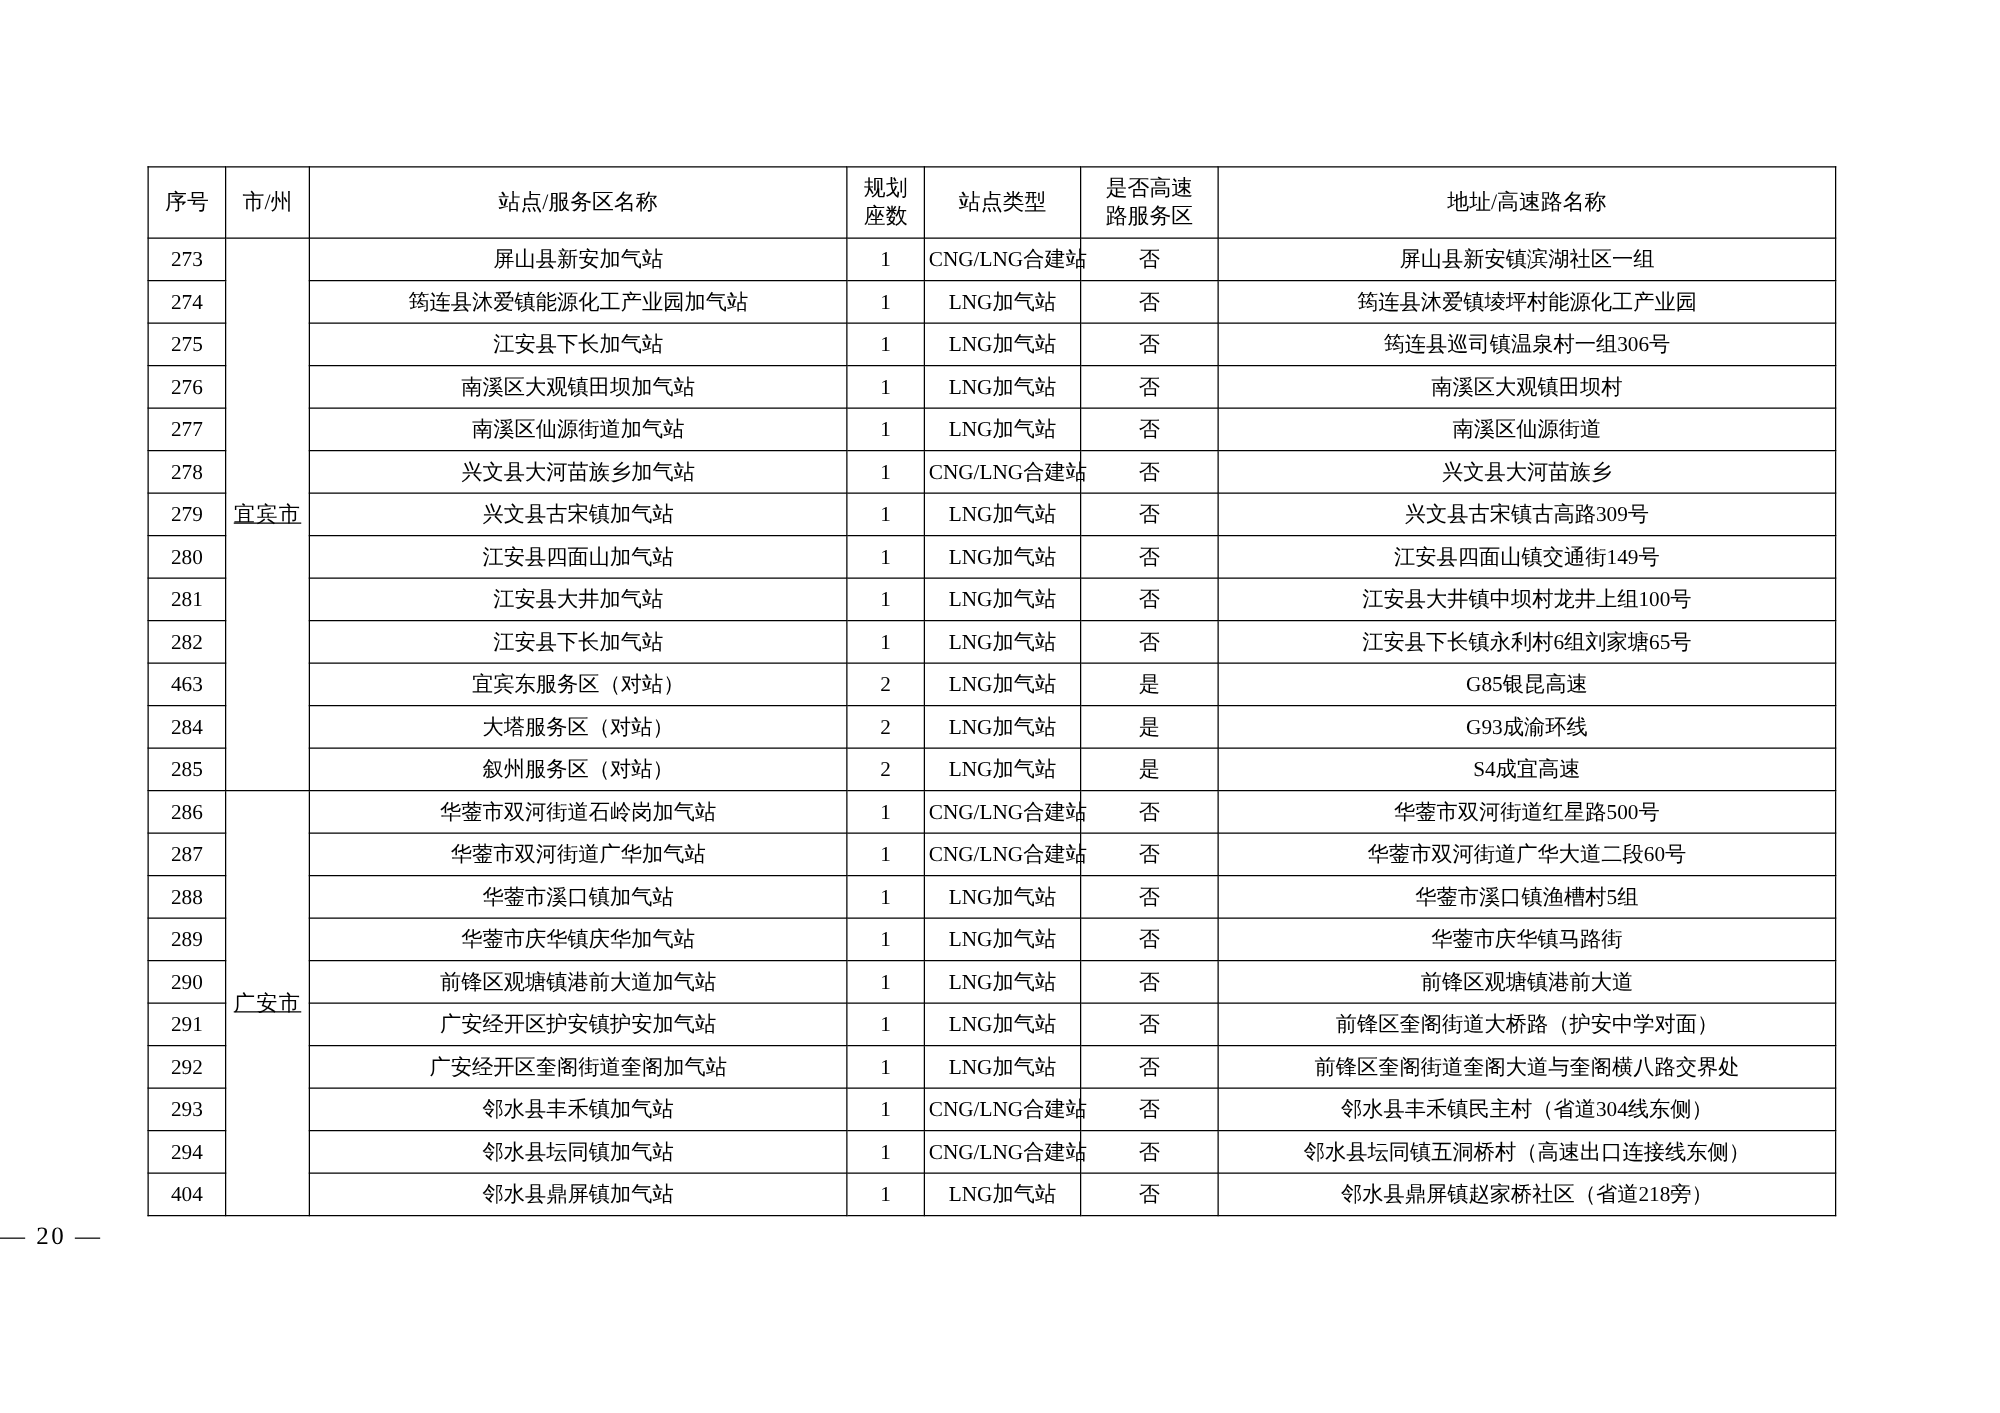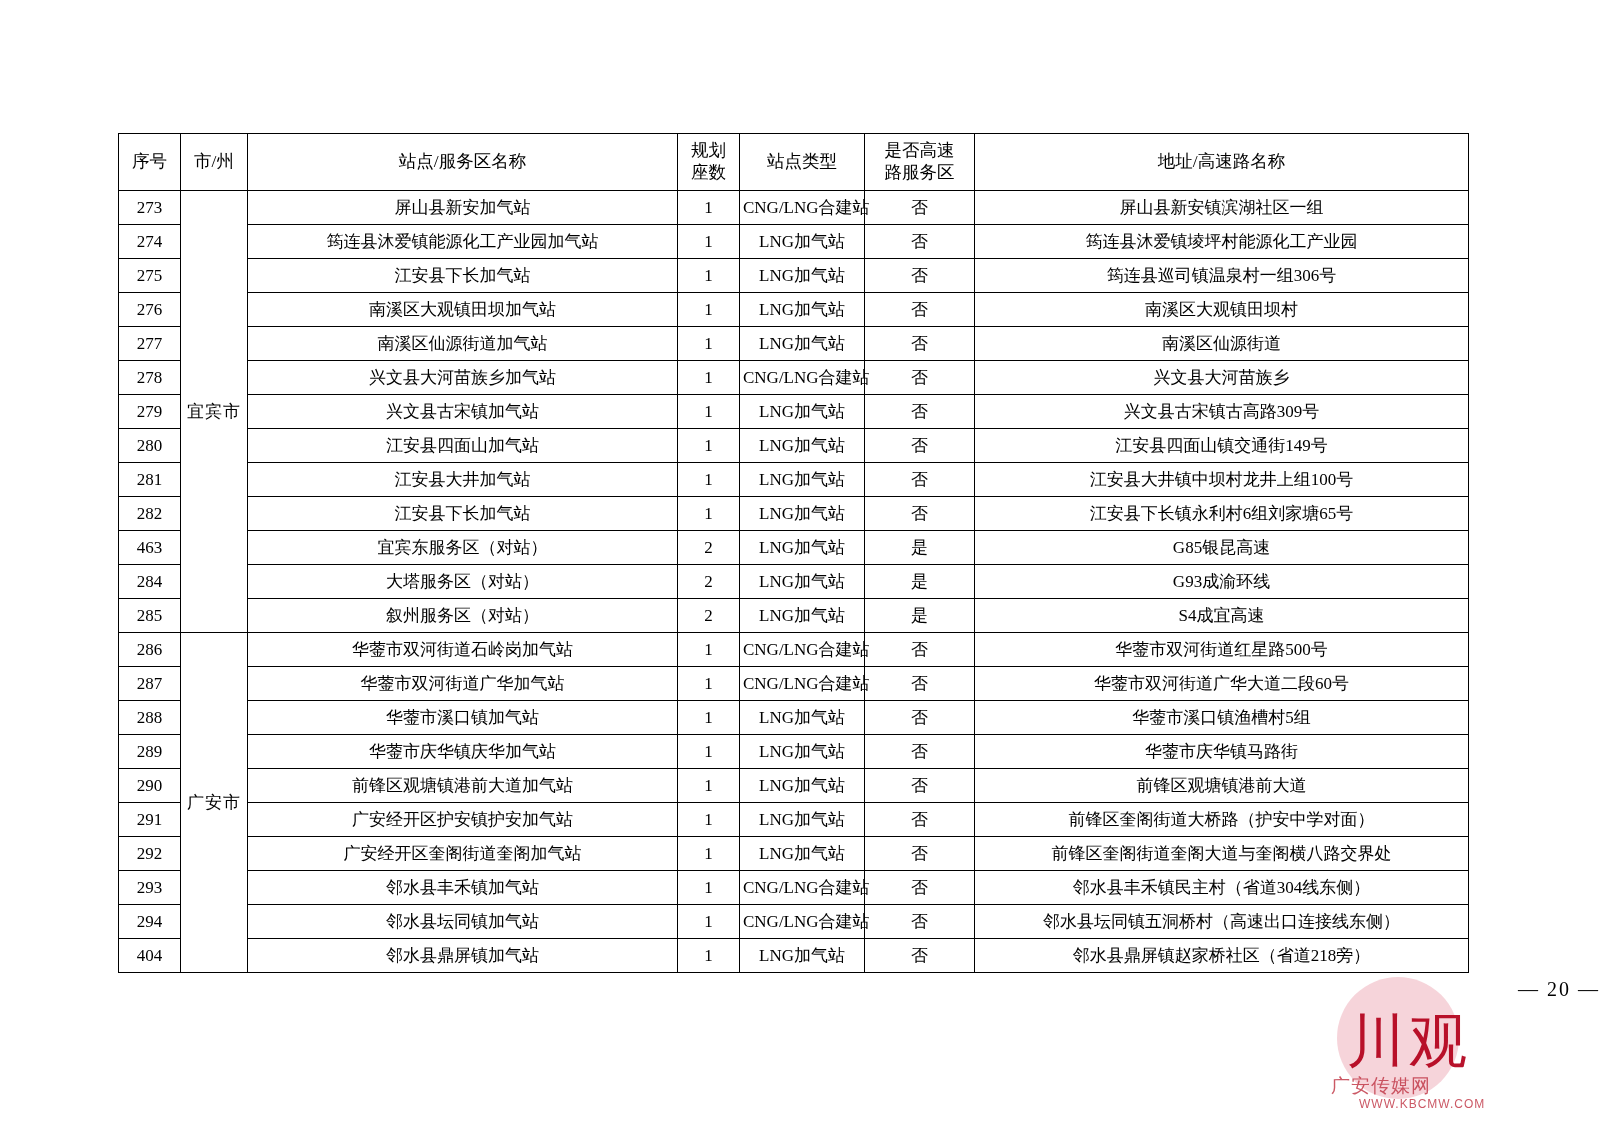--- a/index.html
+++ b/index.html
@@ -55,29 +55,30 @@
   .col-seats { width: 62px; }
   .col-type { width: 125px; }
   .col-hw { width: 110px; }
   .col-addr { width: 494px; }
 
   .cell-type { font-size: 16px; }
   .cell-seats { font-size: 17px; }
   .city-cell {
     font-size: 18px;
     letter-spacing: 1px;
+    text-decoration: underline;
   }
   .hdr-two-line { line-height: 1.2; }
 
   .page-number {
     position: absolute;
     top: 978px;
     left: 0;
     width: 1600px;
-    text-align: right;
+    text-align: left;
     font-size: 20px;
     letter-spacing: 2px;
   }
 
   
   .watermark {
     position: absolute;
     right: 52px;
     bottom: 18px;
     width: 225px;
@@ -337,20 +338,14 @@
             <td class="col-type cell-type">LNG加气站</td>
             <td class="col-hw">否</td>
             <td class="col-addr">邻水县鼎屏镇赵家桥社区（省道218旁）</td>
           </tr>
         </tbody>
     </table>
   </div>
 
   <div class="page-number">— 20 —</div>
 
-  <div class="watermark">
-    <div class="wm-circle"></div>
-    <div class="wm-text">川观</div>
-    <div class="wm-sub">广安传媒网</div>
-    <div class="wm-url">WWW.KBCMW.COM</div>
-  </div>
 
 </div>
 
 </body></html>

